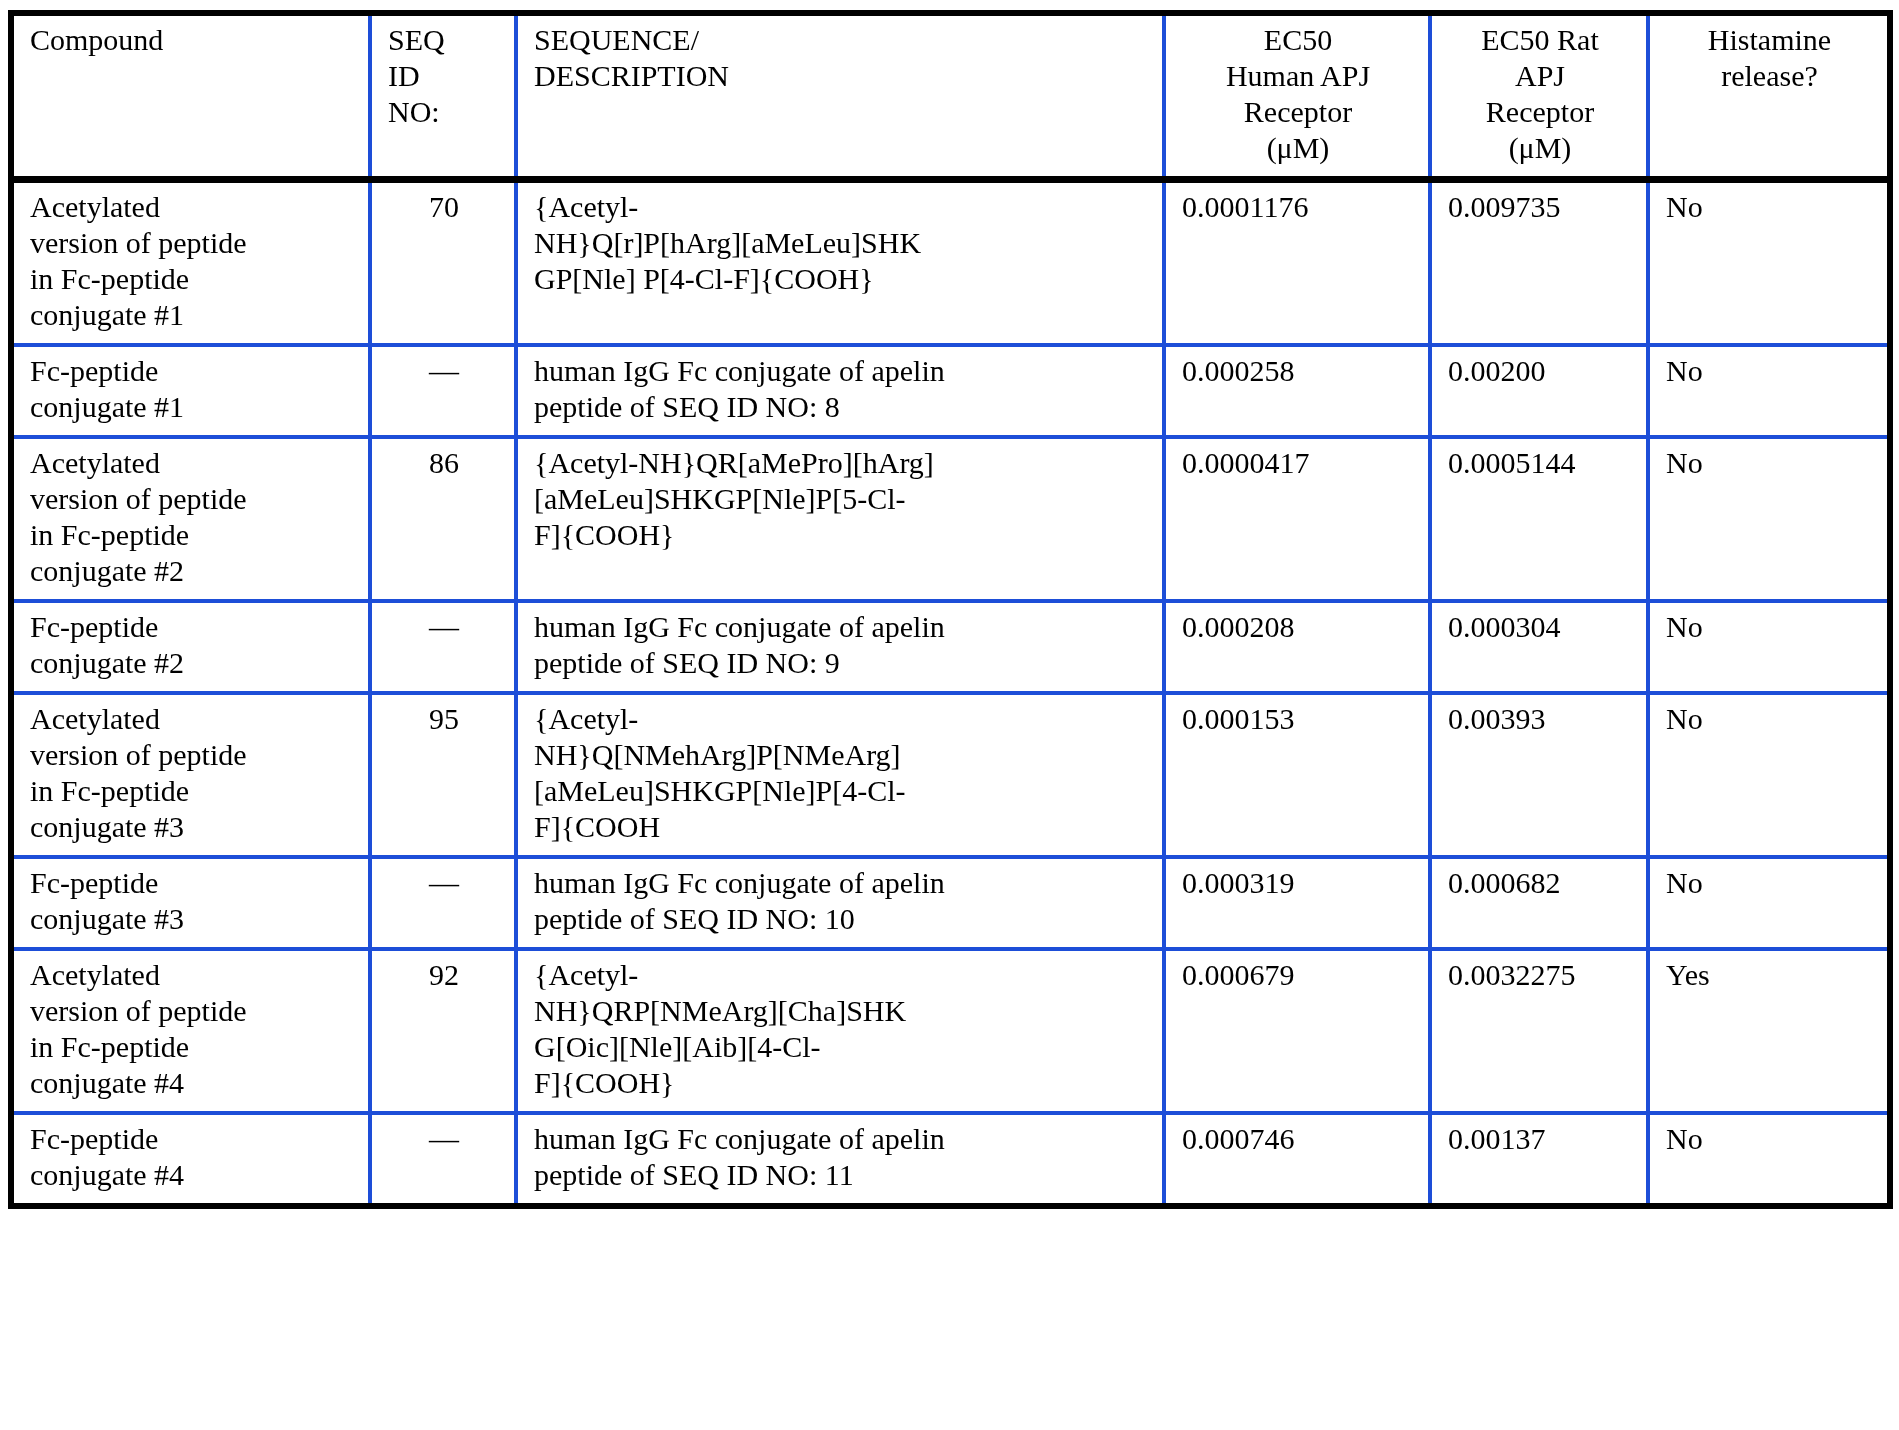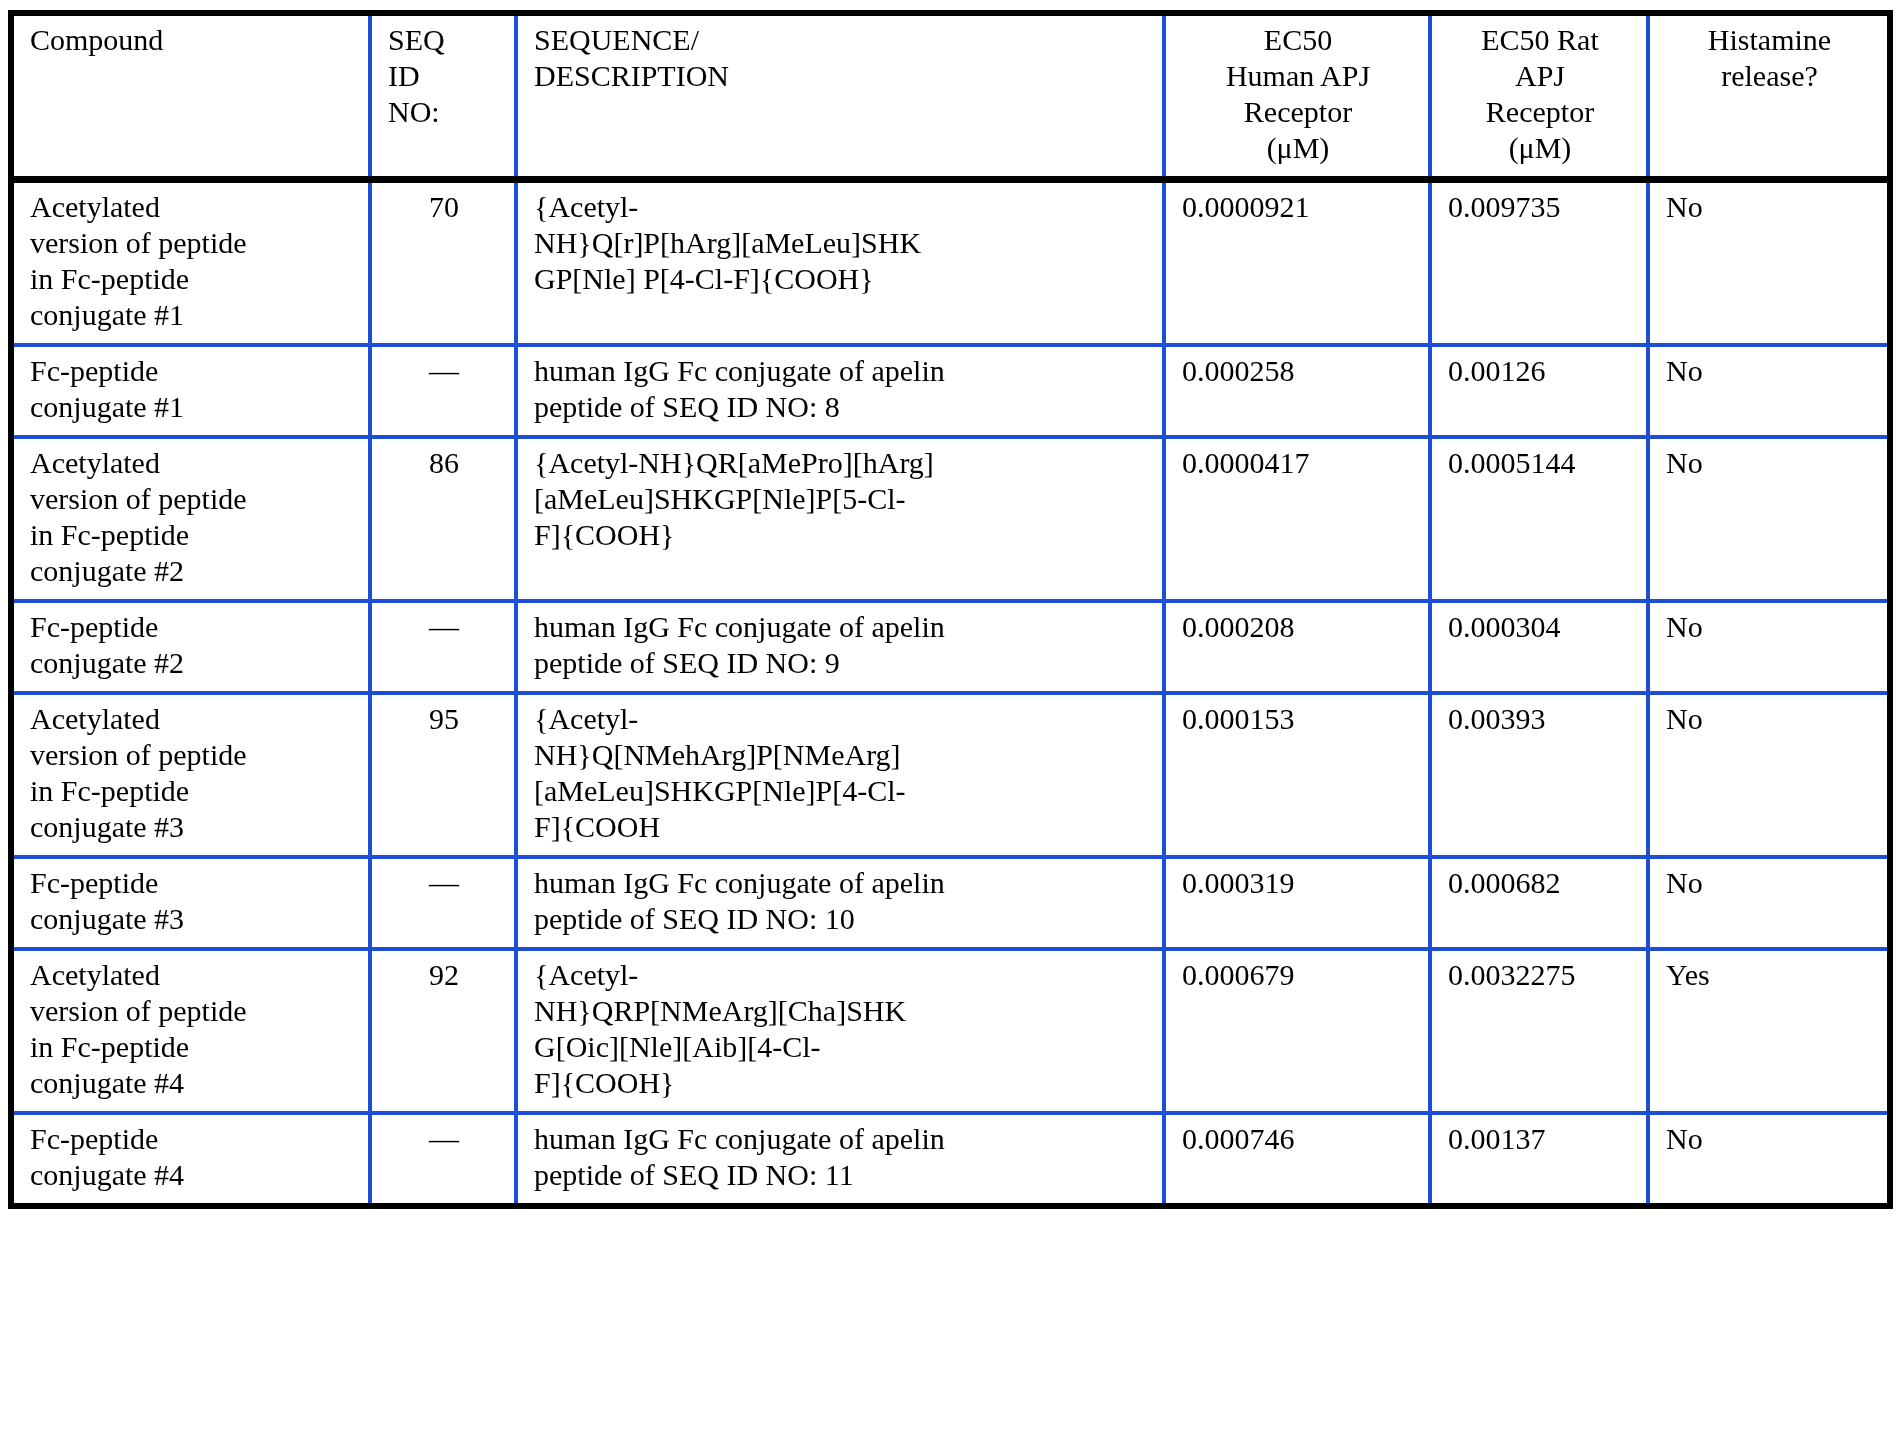--- a/index.html
+++ b/index.html
@@ -80,32 +80,32 @@
   <tbody>
     <tr>
       <td>Acetylated
 version of peptide
 in Fc-peptide
 conjugate #1</td>
       <td class="center">70</td>
       <td>{Acetyl-
 NH}Q[r]P[hArg][aMeLeu]SHK
 GP[Nle] P[4-Cl-F]{COOH}</td>
-      <td>0.0000921</td>
+      <td>0.0001176</td>
       <td>0.009735</td>
       <td>No</td>
     </tr>
     <tr>
       <td>Fc-peptide
 conjugate #1</td>
       <td class="center">—</td>
       <td>human IgG Fc conjugate of apelin
 peptide of SEQ ID NO: 8</td>
       <td>0.000258</td>
-      <td>0.00126</td>
+      <td>0.00200</td>
       <td>No</td>
     </tr>
     <tr>
       <td>Acetylated
 version of peptide
 in Fc-peptide
 conjugate #2</td>
       <td class="center">86</td>
       <td>{Acetyl-NH}QR[aMePro][hArg]
 [aMeLeu]SHKGP[Nle]P[5-Cl-

